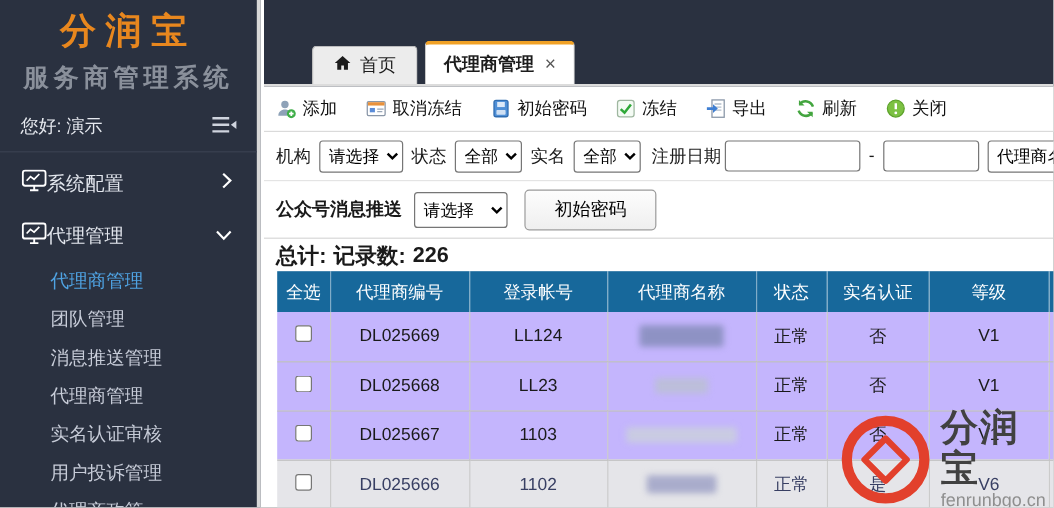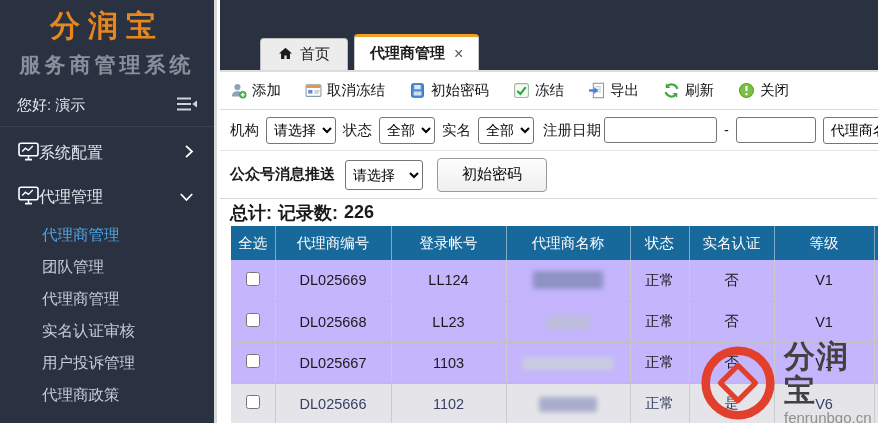--- a/index.html
+++ b/index.html
@@ -156,20 +156,21 @@
         <span>代理管理</span>
         <span class="chev">
           <svg width="15" height="10" viewBox="0 0 15 10">
               <path d="M1.8 2 7.5 8 13.2 2" stroke="#fff" stroke-width="1.8" fill="none"></path>
             </svg>
         </span>
       </div>
       <div class="submenu">
         <div class="submenu-item active">代理商管理</div>
         <div class="submenu-item">团队管理</div>
+        <div class="submenu-item">消息推送管理</div>
         <div class="submenu-item">代理商管理</div>
         <div class="submenu-item">实名认证审核</div>
         <div class="submenu-item">用户投诉管理</div>
         <div class="submenu-item">代理商政策</div>
       </div>
     </div>
   </div>
 
   <div class="content">
     <div class="topbar">

